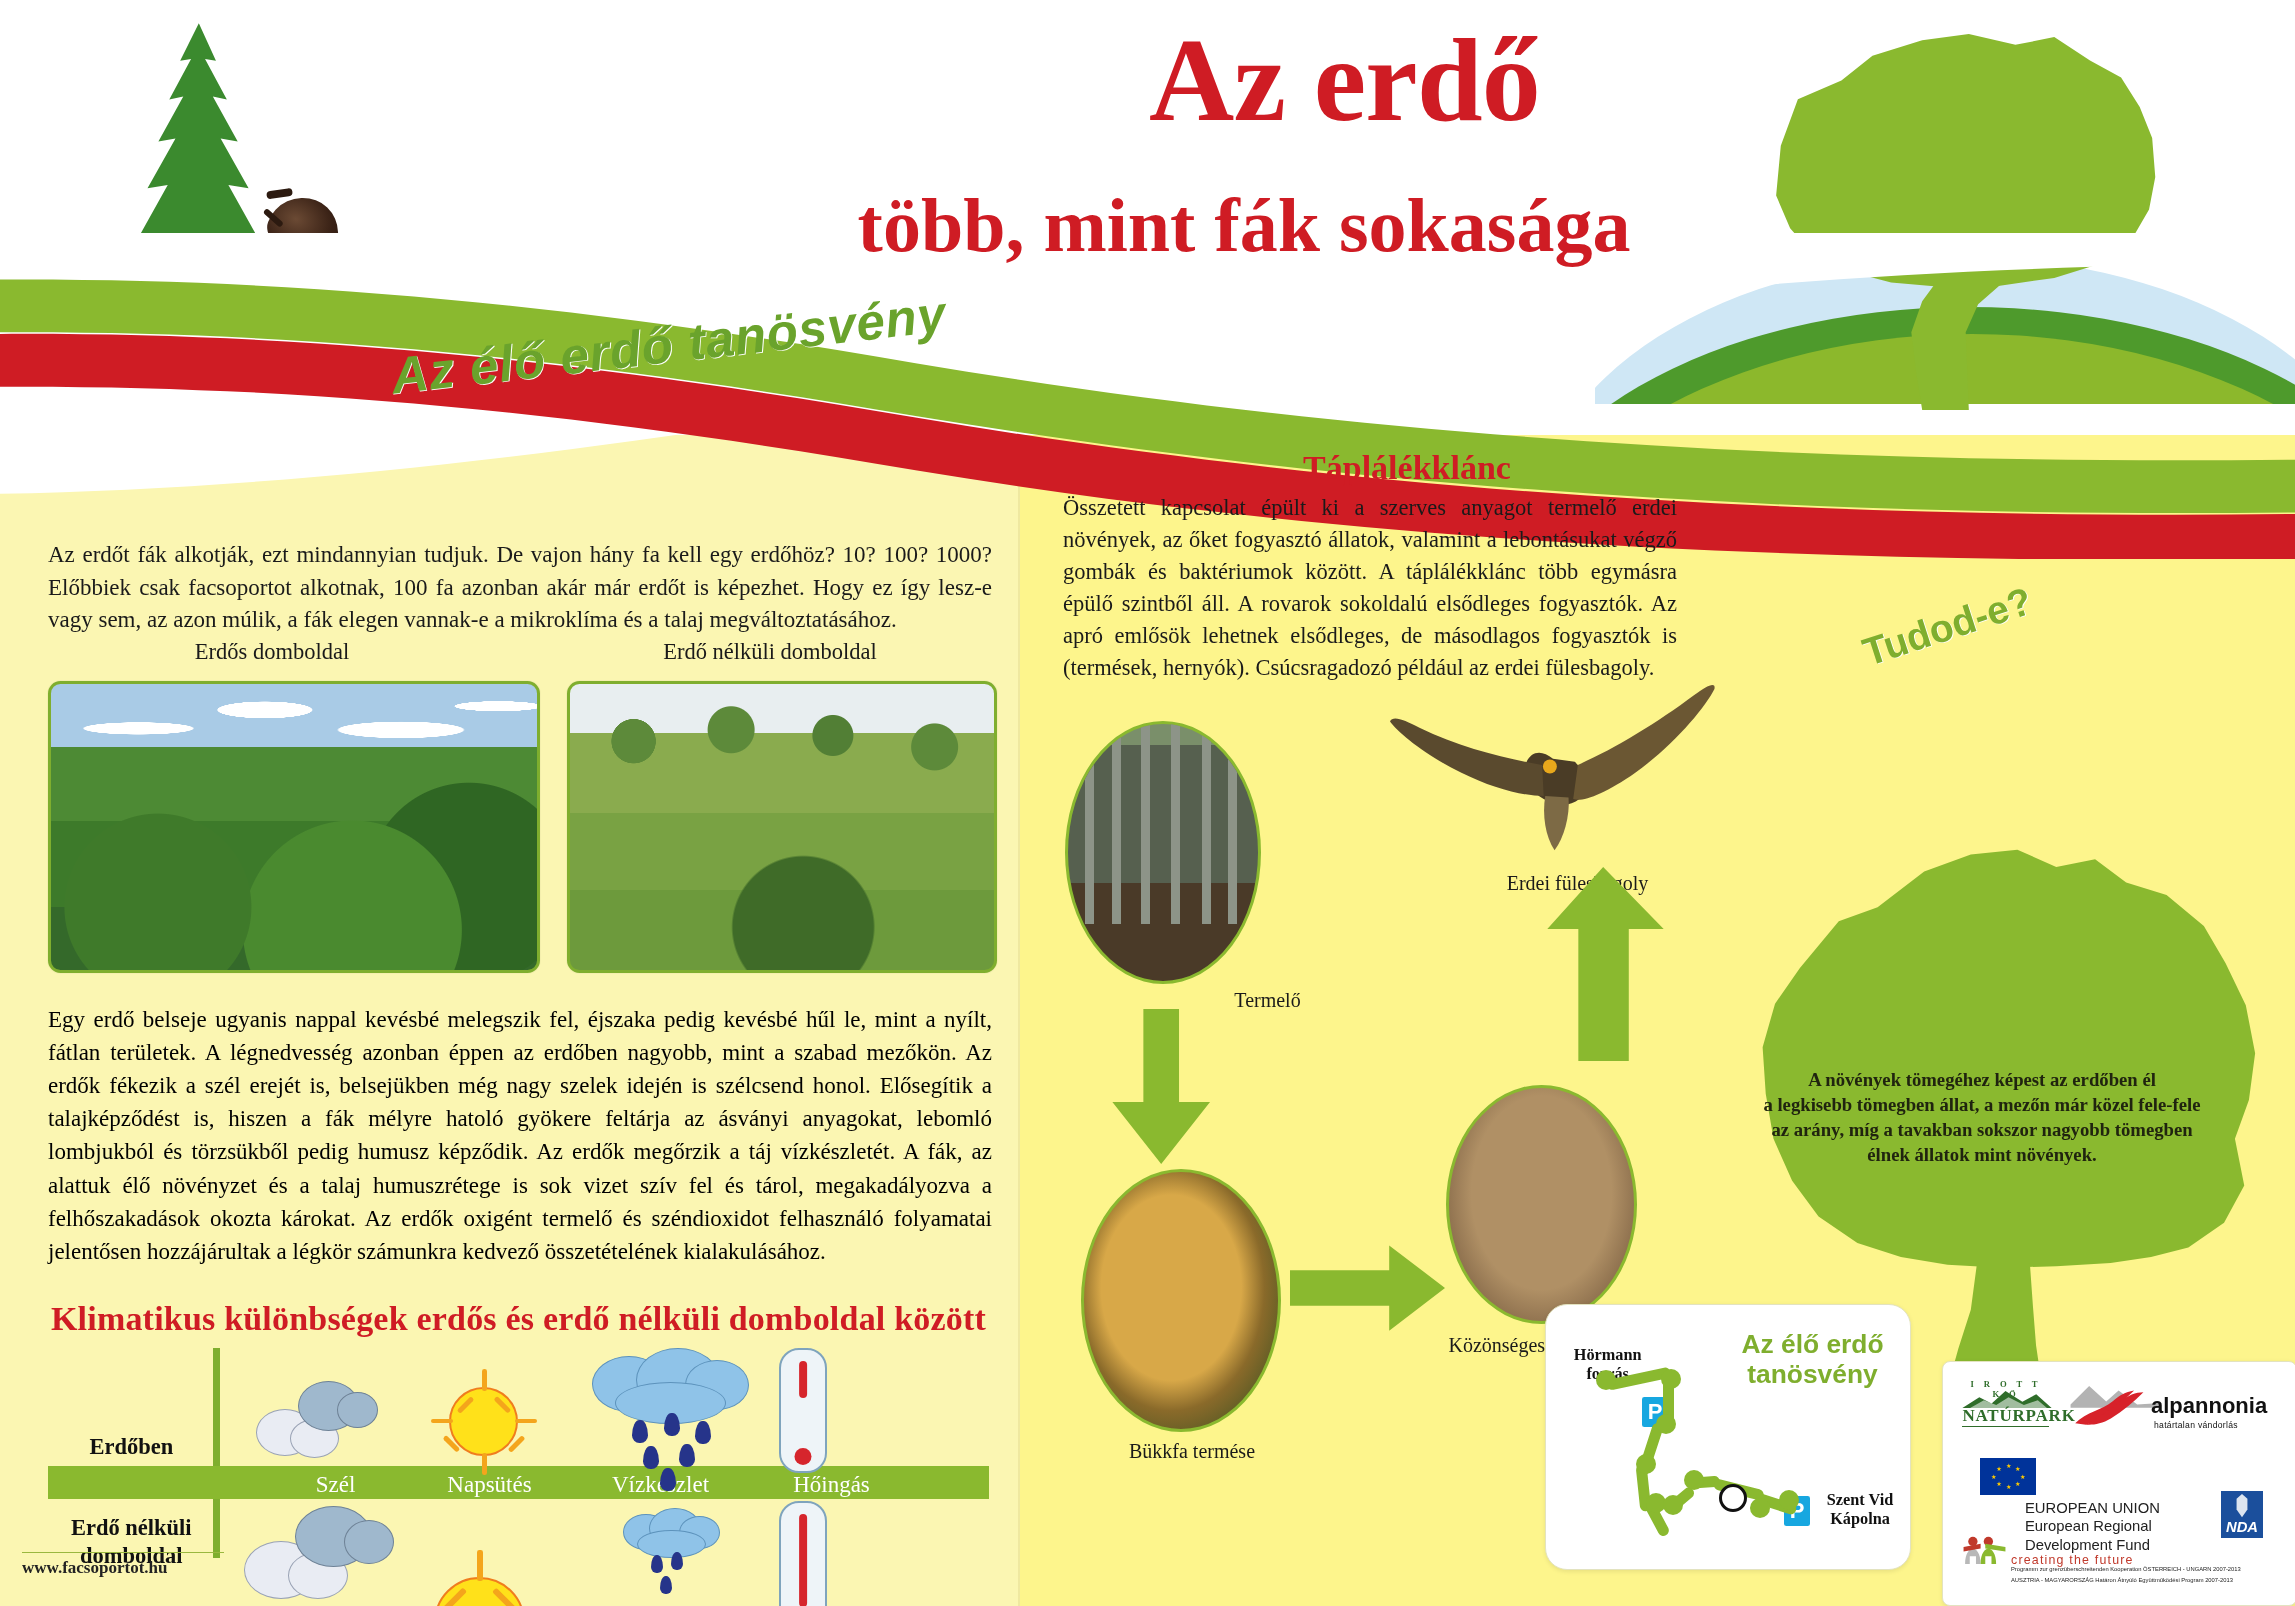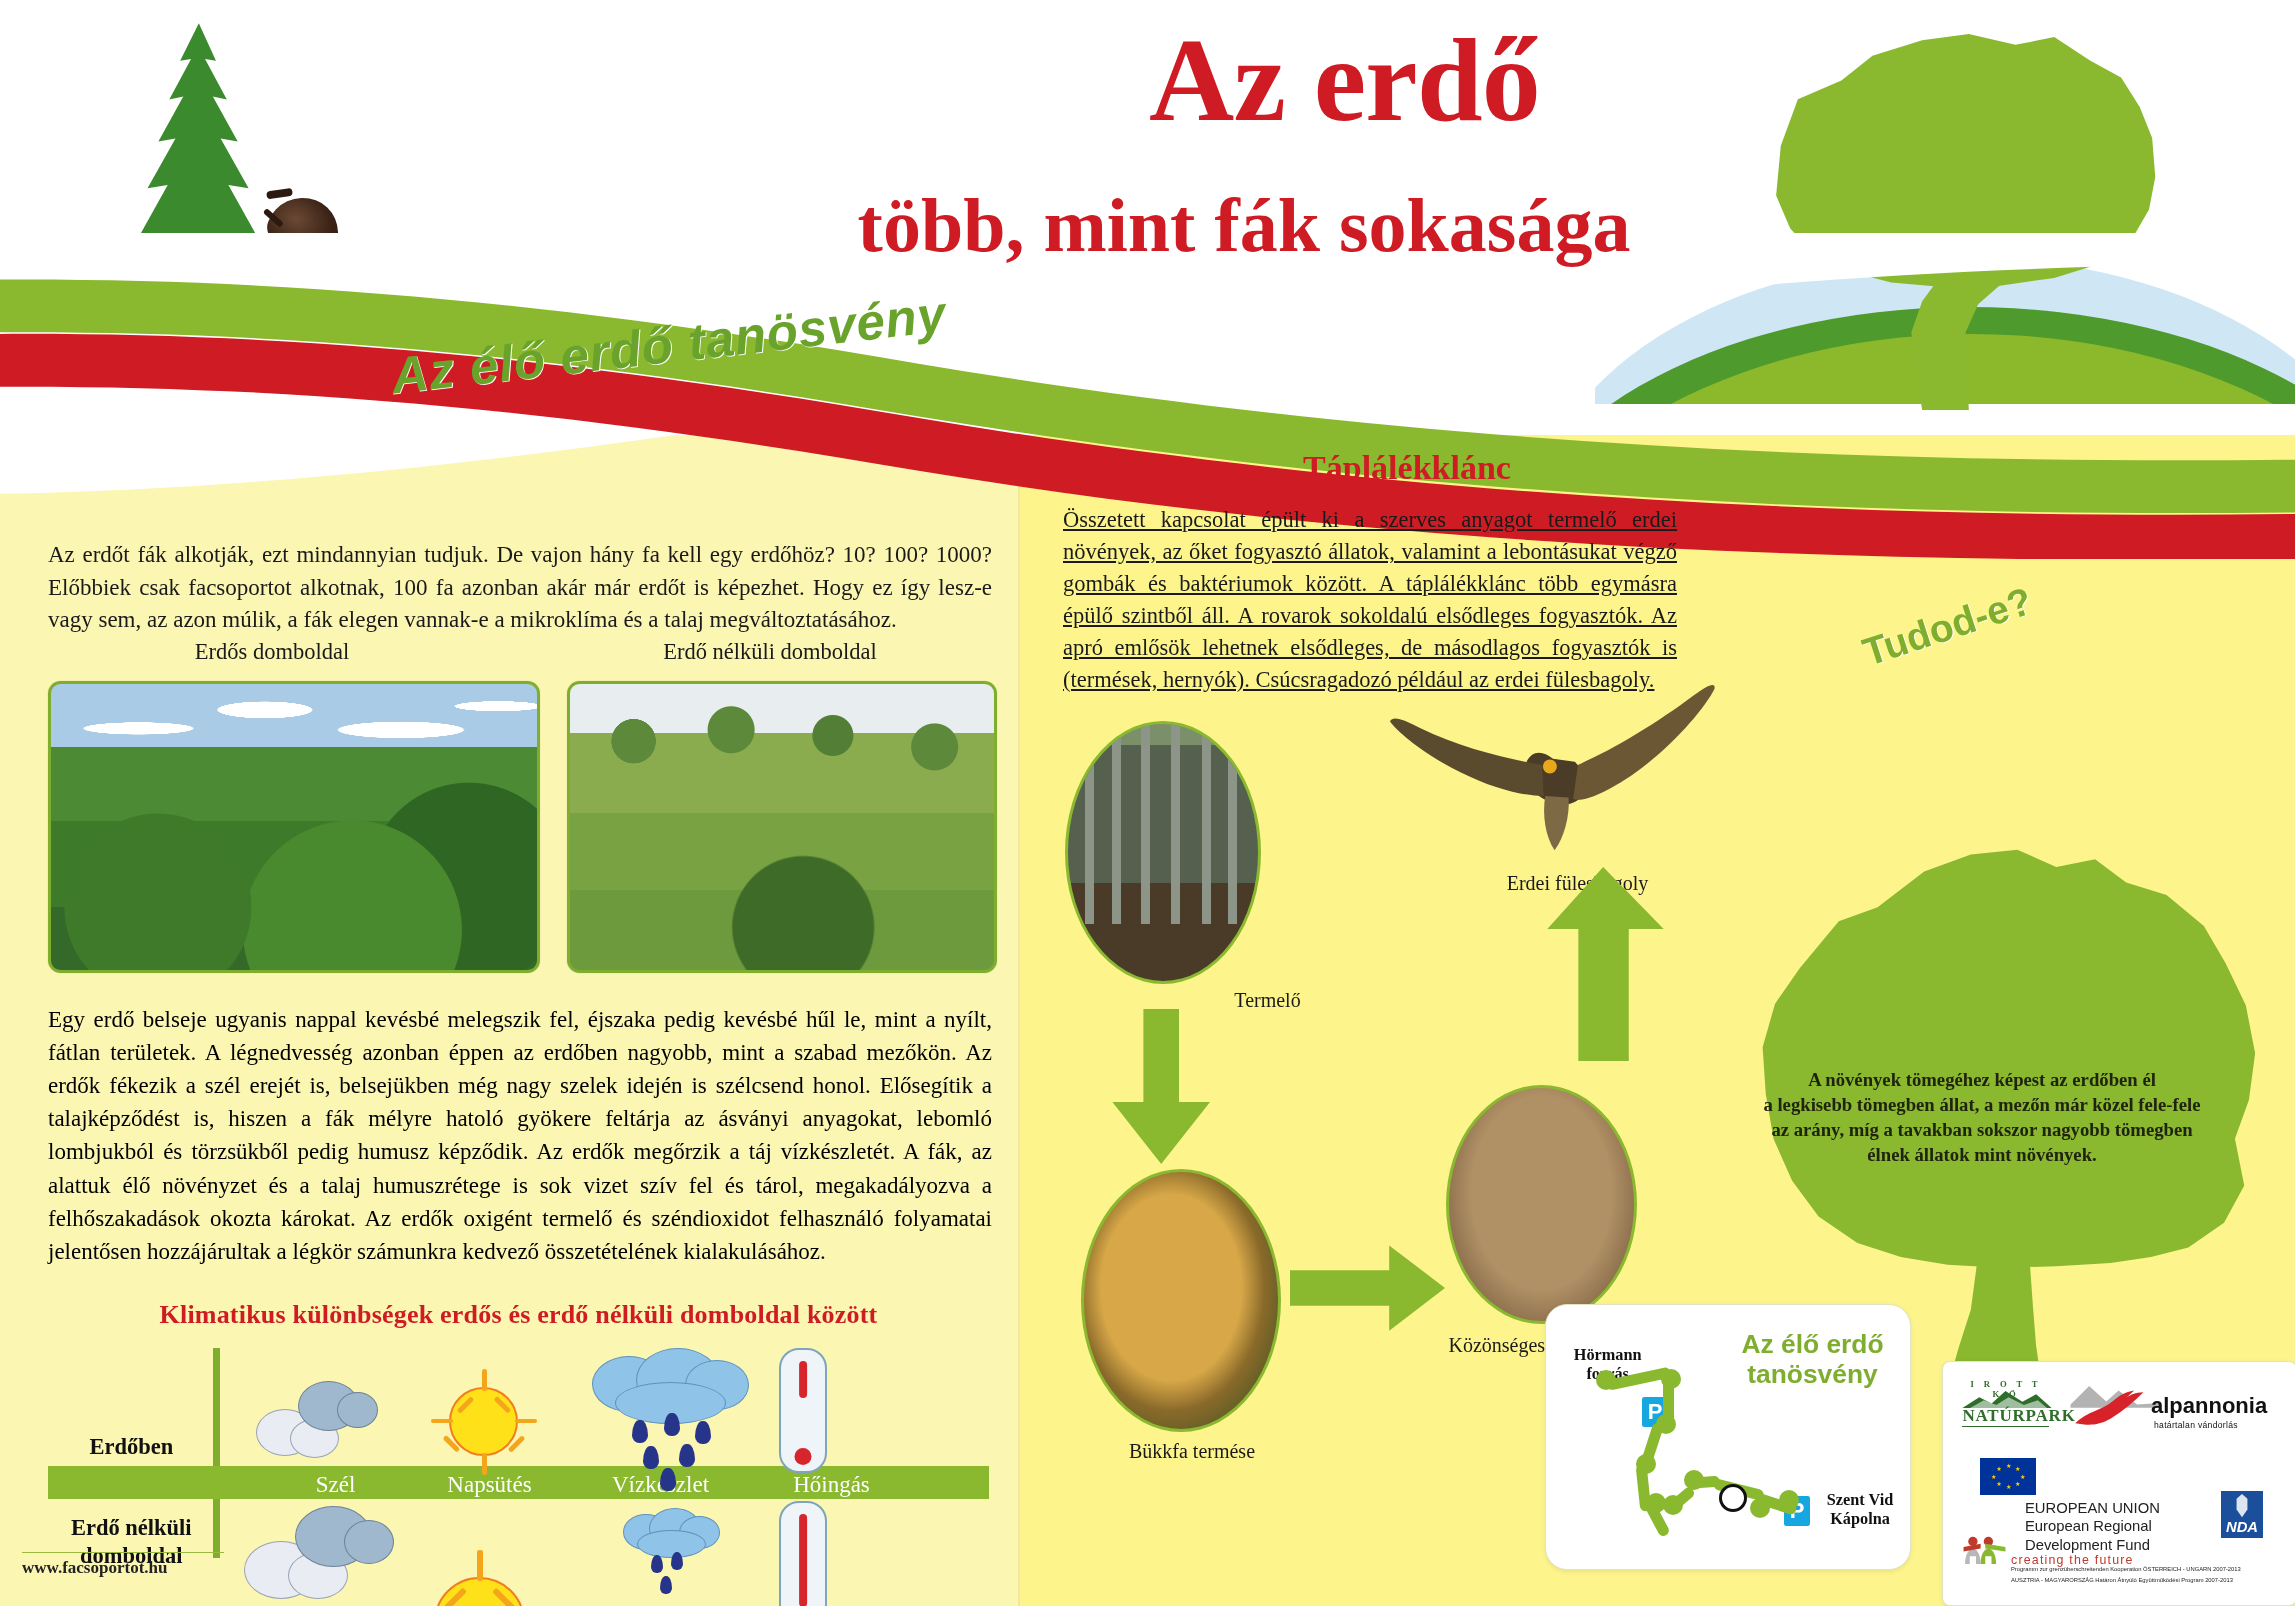--- a/index.html
+++ b/index.html
@@ -73,21 +73,21 @@
       radial-gradient(circle at 86% 22%, #5d8a3a 0 23px, transparent 24px),
       radial-gradient(circle at 55% 85%, #3f6b28 0 70px, transparent 72px),
       linear-gradient(to bottom, #e8eef0 0 17%, #8aab4e 17% 45%, #79a243 45% 72%, #6d9a3c 72% 100%);}
 
   .body-text{position:absolute;left:48px;top:1003px;width:944px;
     font-size:23px;line-height:1.44;color:#000000;text-align:justify;}
 
   
   .climate{position:absolute;left:48px;top:1300px;width:941px;height:257px;}
   .climate-title{position:absolute;left:0;top:0;width:941px;text-align:center;
-    font-weight:bold;font-size:26px;color:#cf1c24;letter-spacing:0.2px;}
+    font-weight:bold;font-size:34px;color:#cf1c24;letter-spacing:0.2px;}
   .climate-axis{position:absolute;left:165px;top:48px;width:7px;height:210px;background:#7fae2e;}
   .climate-green-bar{position:absolute;left:0;top:166px;width:941px;height:33px;background:#8ab92f;}
   .col-label{position:absolute;top:172px;font-size:23px;color:#ffffff;text-align:center;width:155px;}
   .row-label{position:absolute;font-weight:bold;font-size:22.5px;color:#111;text-align:center;width:148px;}
   .rl-1{left:9.3px;top:134px;}
   .rl-2{left:9.3px;top:214px;line-height:1.25;}
   .credit{position:absolute;left:22px;top:1552px;width:202px;font-size:17px;color:#222;
     border-top:1.6px solid #9ab83f;padding-top:4.7px;font-weight:bold;}
 
   
@@ -99,22 +99,22 @@
   .ray{position:absolute;background:#f4a51c;border-radius:2.3px;transform-origin:50% 100%;}
   .raincloud .body{position:absolute;border-radius:50%;background:#8fc3e8;border:1.6px solid #5d93bc;}
   .drop{position:absolute;width:15.5px;height:23px;background:#26348a;border-radius:50% 50% 50% 50% / 70% 70% 35% 35%;}
   .thermo{position:absolute;background:#eef4f8;border:2.3px solid #7fa4bd;border-radius:20px;}
   .thermo .merc{position:absolute;left:50%;transform:translateX(-50%);background:#d6252c;border-radius:4.7px;}
   .thermo .bulb{position:absolute;left:50%;transform:translateX(-50%);background:#d6252c;border-radius:50%;}
 
   
   .chain-title{position:absolute;left:1244px;top:449px;width:326px;text-align:center;
     font-weight:bold;font-size:34px;color:#cf1c24;}
-  .chain-text{position:absolute;left:1063px;top:504px;width:614px;
-    font-size:22.5px;line-height:1.42;color:#1a1a1a;text-align:justify;text-decoration:underline;}
+  .chain-text{position:absolute;left:1063px;top:492px;width:614px;
+    font-size:22.5px;line-height:1.42;color:#1a1a1a;text-align:justify;}
 
   .oval{position:absolute;border:3.1px solid #8ab92f;border-radius:50%;overflow:hidden;}
   .ov-forest{left:1065px;top:721px;width:190px;height:257px;
     background:linear-gradient(to bottom,#7a8f6a 0 8%,#56604f 8% 62%,#4a3a28 62% 100%);}
   .ov-forest .trunk{position:absolute;top:0;width:8.6px;height:78%;background:#8d9488;}
   .ov-beech{left:1081px;top:1169px;width:194px;height:257px;
     background:radial-gradient(ellipse at 45% 45%, #d8a848 0 70px, #8a6a2a 93px, #24491f 148px, #183516 100%);}
   .ov-mouse{left:1446px;top:1085px;width:185px;height:233px;
     background:radial-gradient(ellipse at 50% 45%, #b09065 0 70px, #7d6143 109px, #2a2118 100%);}
 

